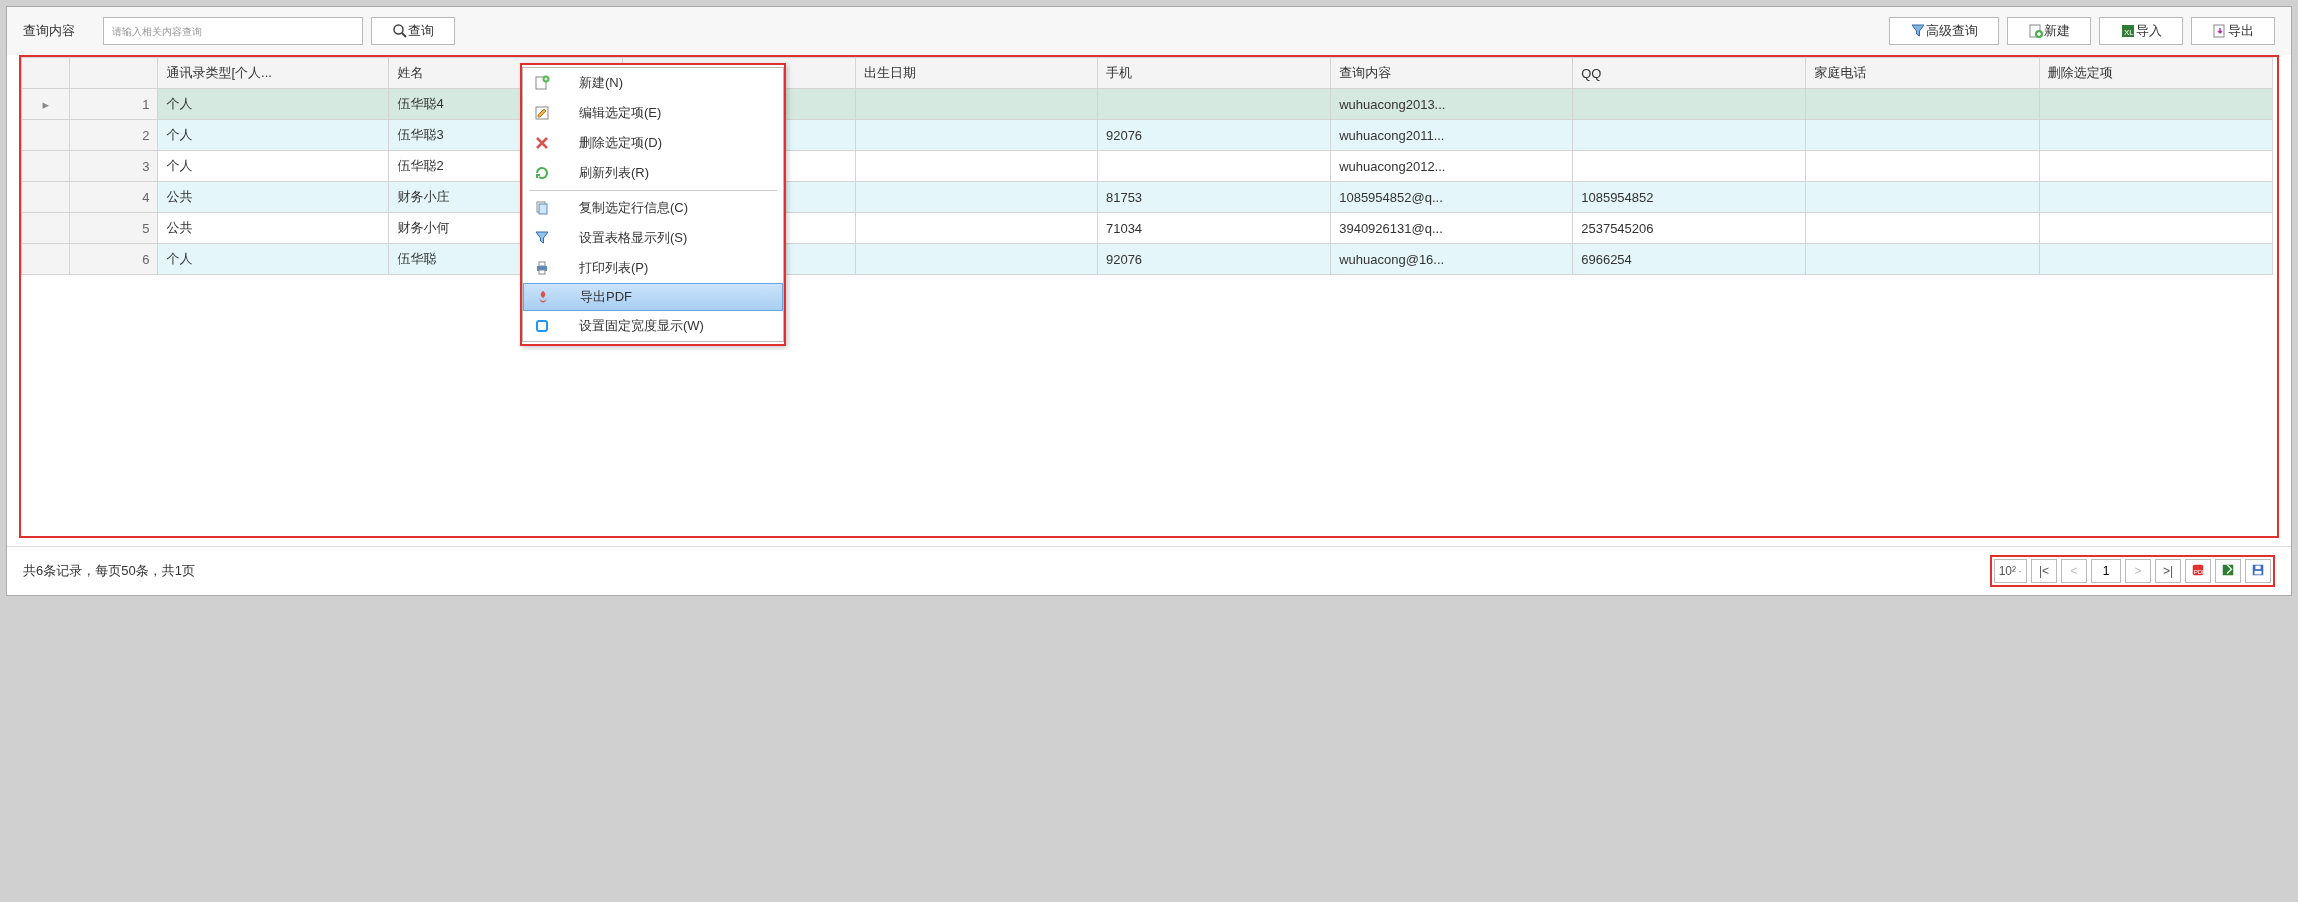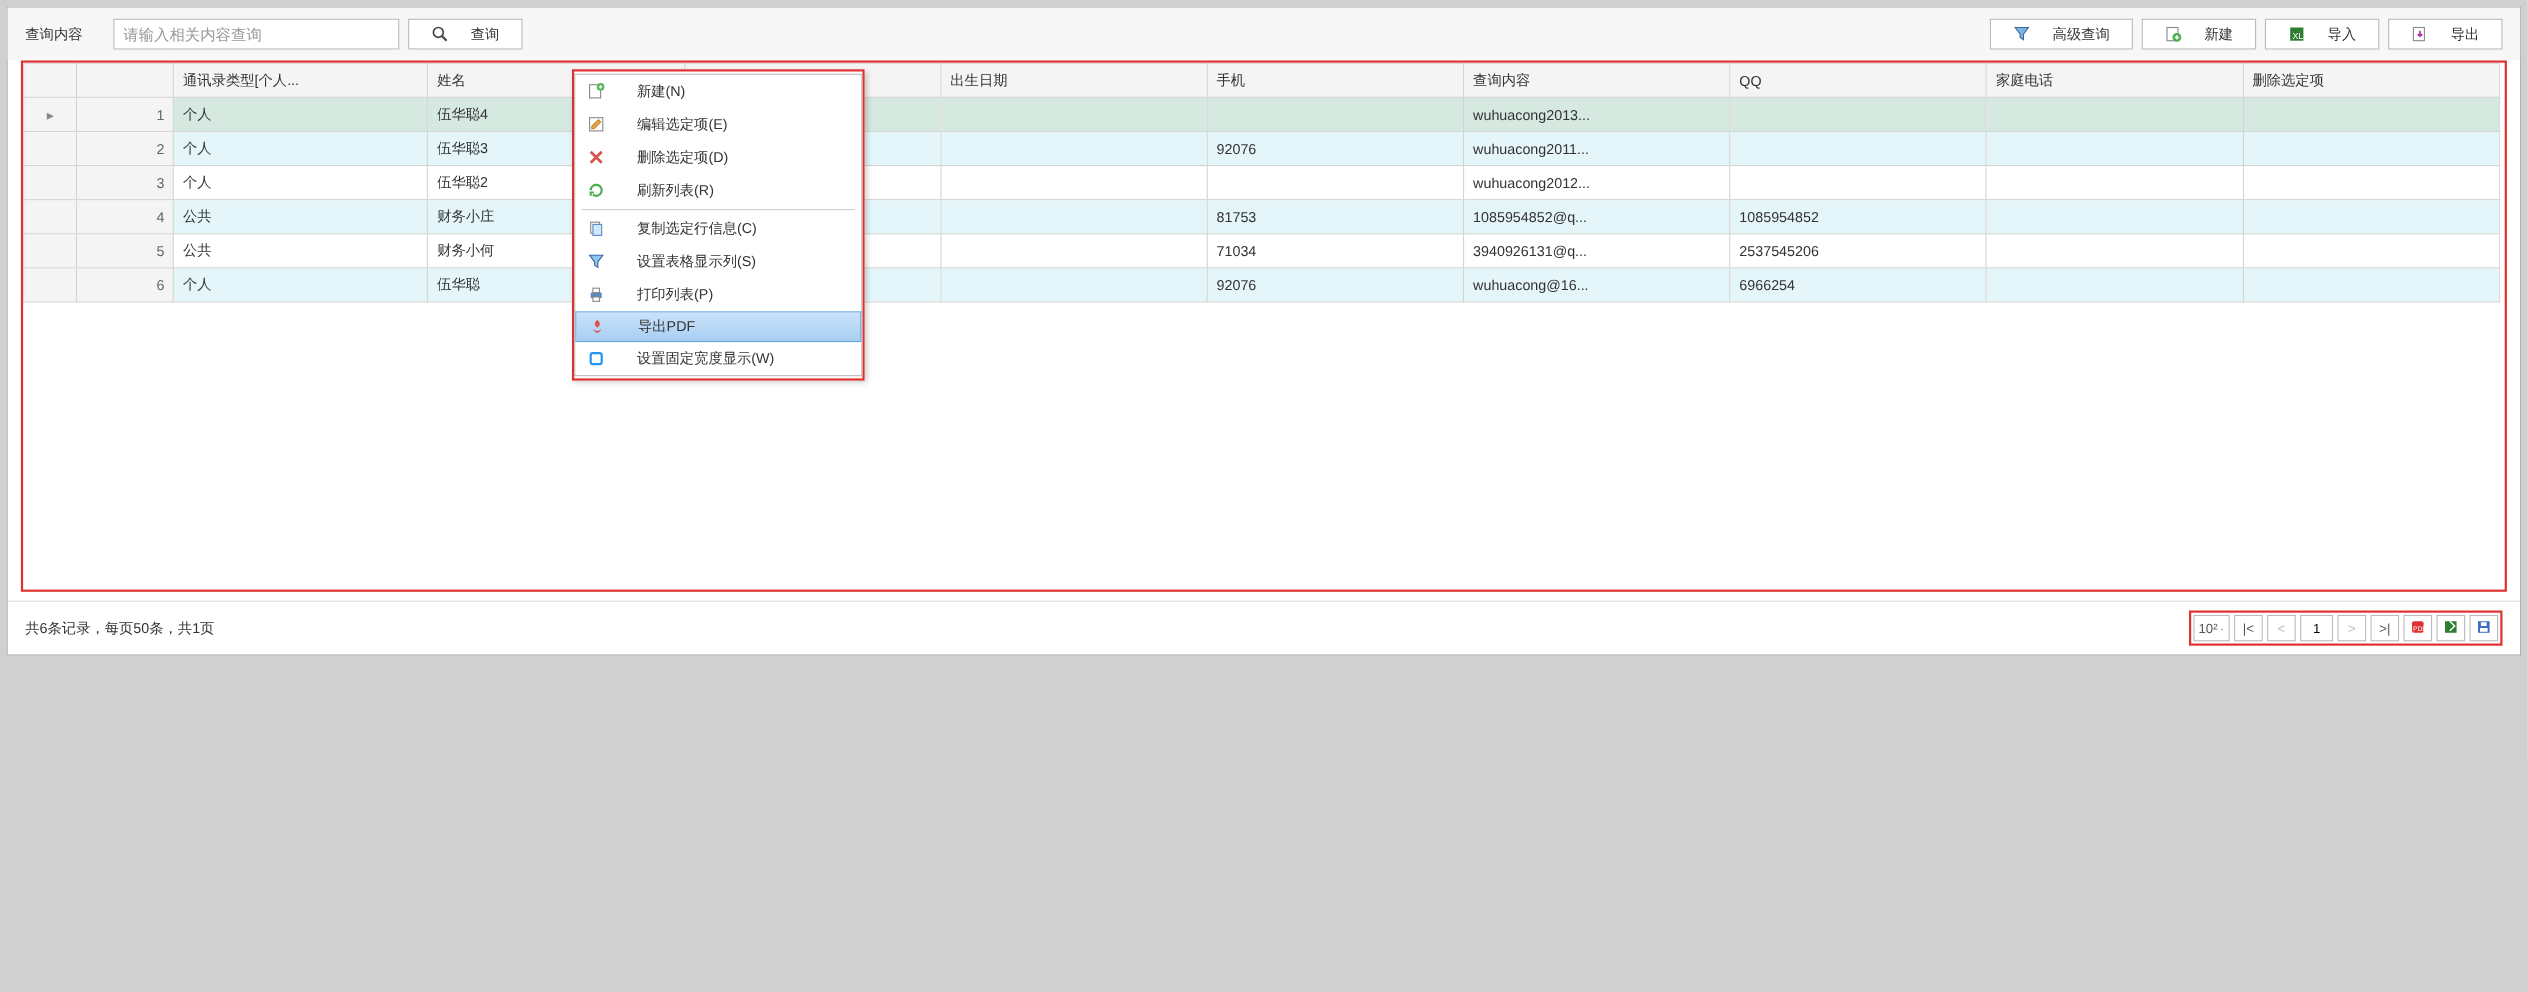--- a/index.html
+++ b/index.html
@@ -25,29 +25,29 @@
   align-items: center;
   gap: 8px;
   background: #f7f7f7;
 }
 .toolbar-label { margin-right: 20px; color: #333; }
 .search-input {
   width: 260px;
   height: 28px;
   border: 1px solid #bbb;
   padding: 0 8px;
-  font-size: 14px;
+  font-size: 10px;
   font-family: inherit;
 }
 .search-input::placeholder { color: #999; }
 .tb-btn {
   display: inline-flex;
   align-items: center;
   justify-content: center;
-  gap: 20px;
+  gap: 0;
   height: 28px;
   border: 1px solid #bbb;
   background: #fff;
   padding: 0 20px;
   cursor: pointer;
   color: #333;
   font-family: inherit;
   font-size: 13px;
 }
 .tb-btn .icon { width: 16px; height: 16px; display:inline-flex; align-items:center; justify-content:center; }

